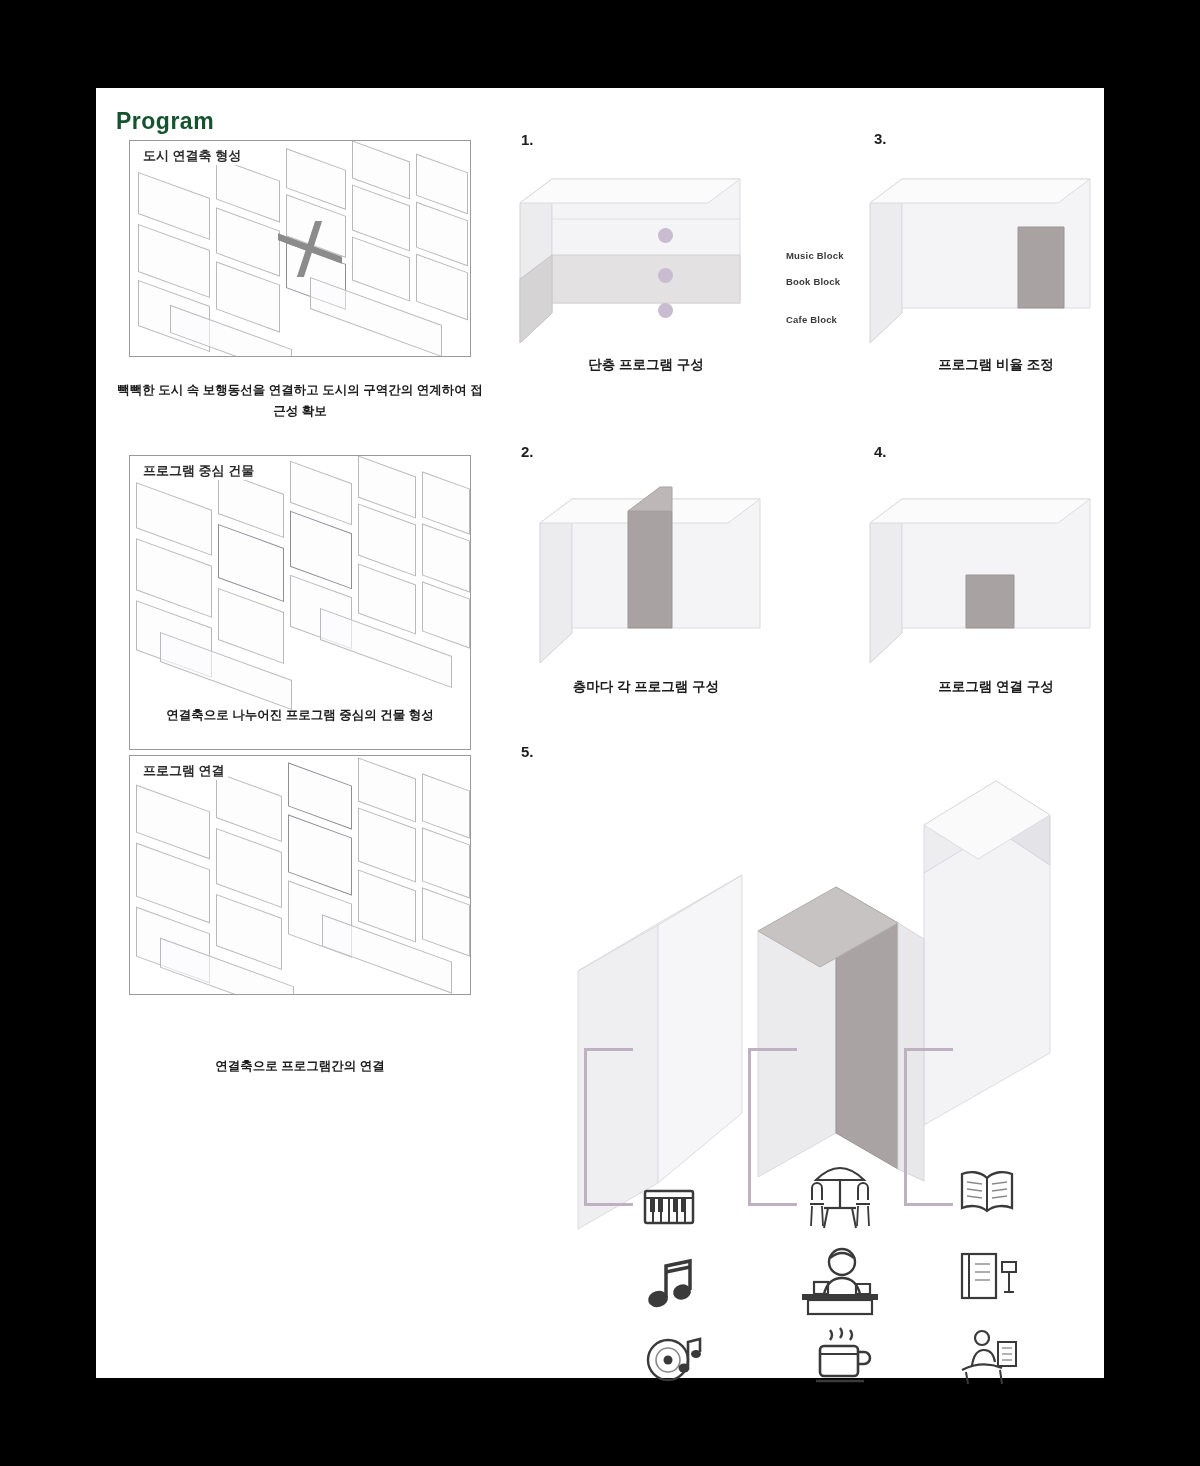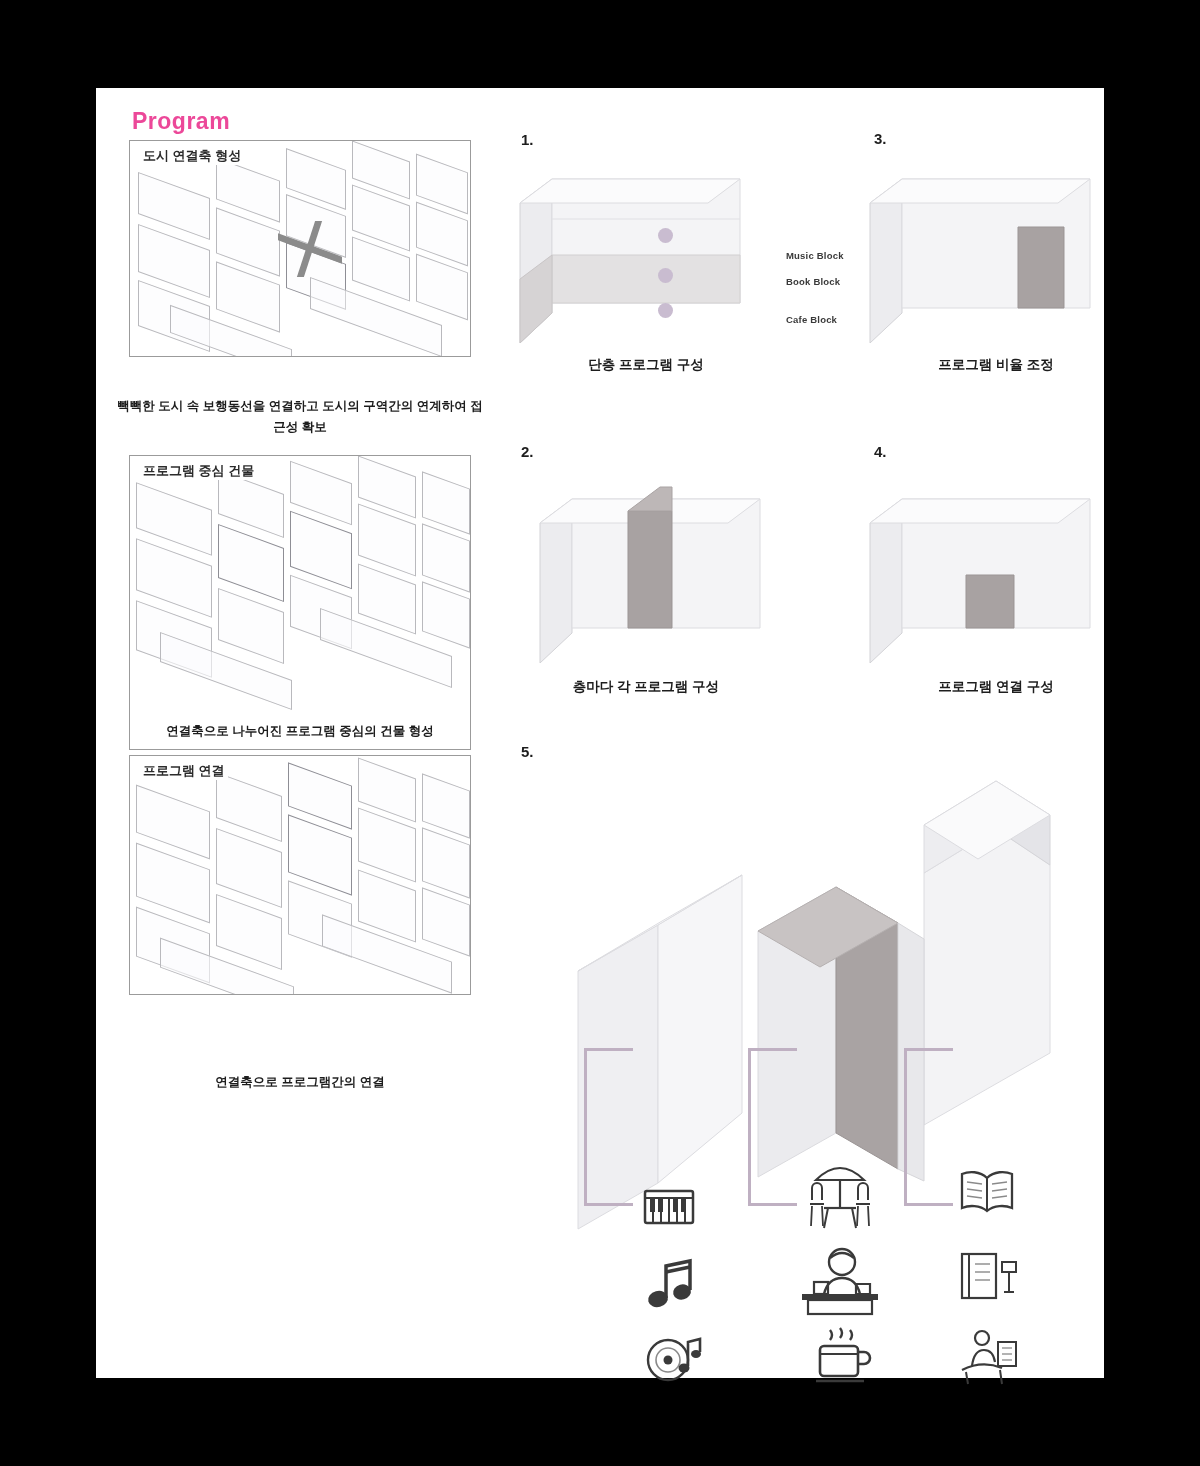--- a/index.html
+++ b/index.html
@@ -1,24 +1,24 @@
 <!DOCTYPE html>
 <html><head>
 <meta charset="utf-8">
 <style>
   html,body{margin:0;padding:0;background:#000;}
   body{width:1200px;height:1466px;font-family:"Liberation Sans",sans-serif;}
   #page{position:absolute;left:96px;top:88px;width:1008px;height:1290px;background:#fff;}
 
   
-  .page-title{position:absolute;left:20px;top:20px;font-size:23px;font-weight:bold;color:#ec4899;letter-spacing:.5px;margin-left:16px;}
+  .page-title{position:absolute;left:20px;top:20px;font-size:23px;font-weight:bold;color:#14532d;letter-spacing:.5px;}
 
   .panel{position:absolute;left:33px;width:342px;border:1px solid #9b9b9b;background:#0f172a;box-sizing:border-box;overflow:hidden;}
   .panel-label{position:absolute;left:10px;top:6px;font-size:13px;font-weight:bold;color:#2b2b2b;background:#fff;padding:0 3px;z-index:5;}
-  .caption{position:absolute;left:20px;width:368px;text-align:center;font-size:12.5px;font-weight:bold;color:#1d1d1d;line-height:1.65;margin-top:16px;}
+  .caption{position:absolute;left:20px;width:368px;text-align:center;font-size:12.5px;font-weight:bold;color:#1d1d1d;line-height:1.65;}
 
   
   .sketch{position:absolute;inset:0;background:#fff;}
   .sketch i{position:absolute;display:block;border:1px solid #b9b9bd;background:rgba(252,252,253,.6);transform-origin:center;}
   .sketch .dk{border-color:#8e8e95;}
   .cross{position:absolute;background:#8b8b8b;}
 
   
   .step-num{position:absolute;font-size:15px;font-weight:bold;color:#1d1d1d;}
   .step-cap{position:absolute;text-align:center;font-size:13.5px;font-weight:bold;color:#1d1d1d;}

